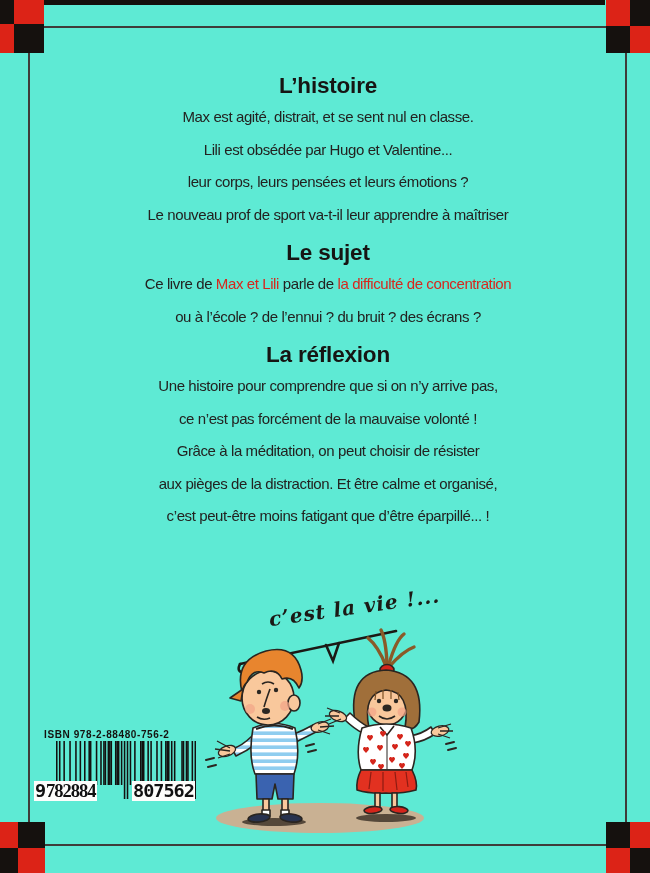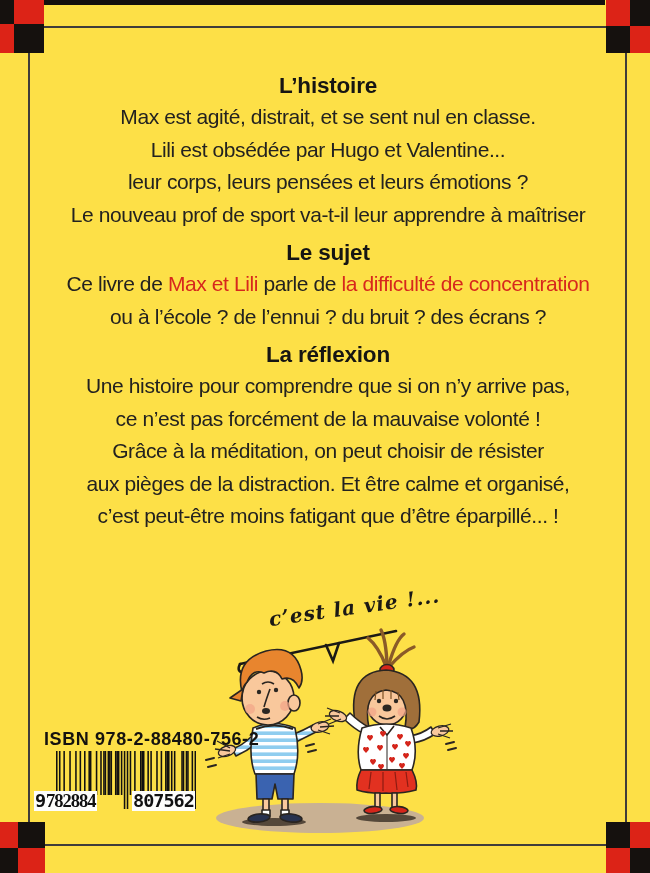--- a/index.html
+++ b/index.html
@@ -1,45 +1,45 @@
 <!DOCTYPE html>
 <html><head>
 <meta charset="utf-8">
 <style>
   html,body{margin:0;padding:0;background:#e9e7e2;}
-  .cover{position:relative;width:650px;height:873px;background:#fde047;overflow:hidden;
+  .cover{position:relative;width:650px;height:873px;background:#5eead4;overflow:hidden;
          font-family:"Liberation Sans","DejaVu Sans",sans-serif;}
   
   .top-edge{position:absolute;left:30px;top:0;width:575px;height:5px;background:#14100d;}
   
   .frame{position:absolute;left:28px;top:26px;width:599px;height:820px;
          border:2px solid #3f3d3a;box-sizing:border-box;}
   
   .corner{position:absolute;display:grid;z-index:5;}
   .corner div{width:100%;height:100%;}
   .k{background:#15110e;} .r{background:#dc2317;}
   .c-tl{left:0;top:0;grid-template-columns:14px 30px;grid-template-rows:24px 29px;}
   .c-tr{left:606px;top:0;grid-template-columns:24px 20px;grid-template-rows:26px 27px;}
   .c-bl{left:0;top:822px;grid-template-columns:18px 27px;grid-template-rows:26px 25px;}
   .c-br{left:606px;top:822px;grid-template-columns:24px 20px;grid-template-rows:26px 25px;}
   
   .text-col{position:absolute;left:28px;top:70px;width:600px;text-align:center;color:#1f1e1c;}
   .section{margin-bottom:6px;}
   .heading{font-size:22.5px;font-weight:bold;line-height:31px;letter-spacing:-0.2px;color:#161513;}
-  .line{font-size:21px;line-height:32.5px;letter-spacing:-0.4px;color:#232220;}
+  .line{font-size:15px;line-height:32.5px;letter-spacing:-0.4px;color:#232220;}
   .line .red{color:#d7271d;}
   
   .caption{position:absolute;left:268px;top:594px;width:190px;font-family:"DejaVu Serif",serif;
            font-style:italic;font-weight:bold;font-size:20px;color:#1b1915;
            transform:rotate(-8deg);letter-spacing:1px;white-space:nowrap;}
   
   .illu{position:absolute;left:190px;top:588px;width:280px;height:262px;}
   
   .barcode{position:absolute;left:32px;top:729px;width:180px;}
-  .isbn-label{font-size:18px;font-weight:bold;letter-spacing:0.6px;color:#14120f;
+  .isbn-label{font-size:10px;font-weight:bold;letter-spacing:0.6px;color:#14120f;
               padding-left:12px;white-space:nowrap;}
   .bars-wrap{position:relative;margin-left:24px;margin-top:1px;width:140px;height:60px;}
   .digits{position:absolute;left:-22px;top:40px;width:185px;height:20px;
           font-family:"DejaVu Sans Mono","Liberation Mono",monospace;
           font-size:18.5px;font-weight:bold;letter-spacing:-1px;color:#111;}
   .digits span{position:absolute;background:#fdfdfb;padding:0 1px;line-height:20px;}
   .d9{left:0;} .dg1{left:11px;font-family:Liberation Serif, serif;} .dg2{left:98px;}
 </style>
 </head>
 <body>

